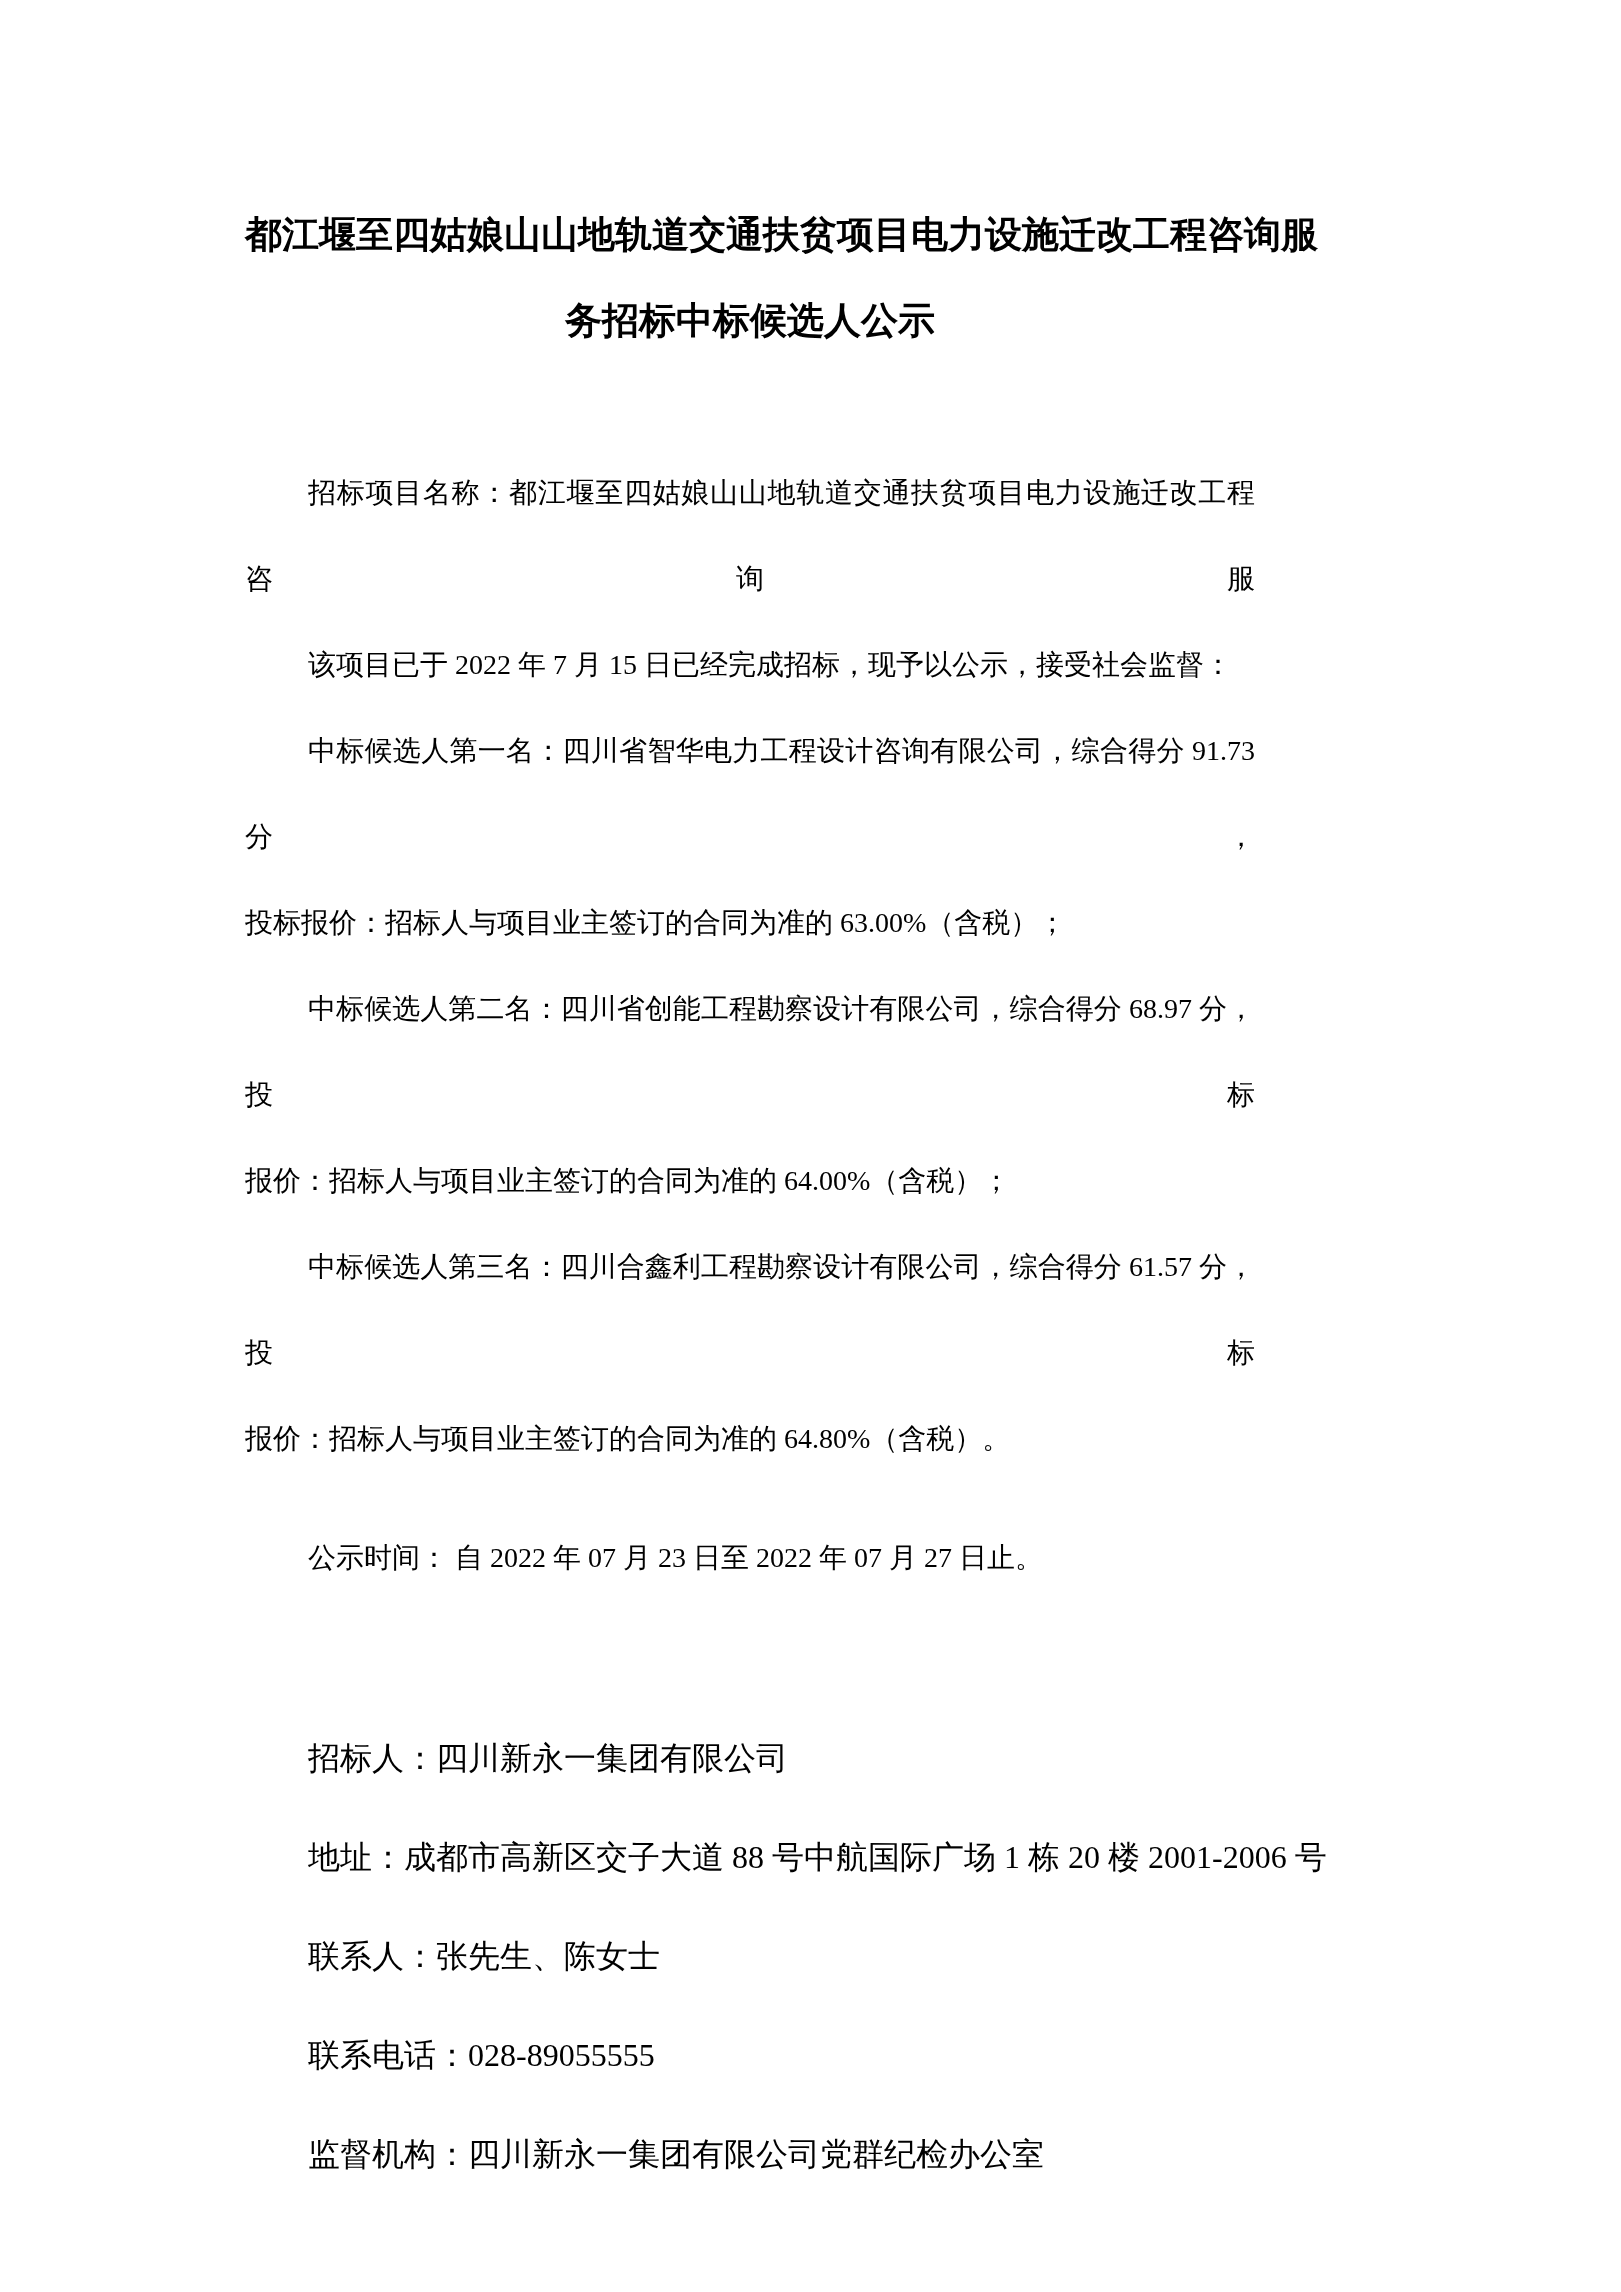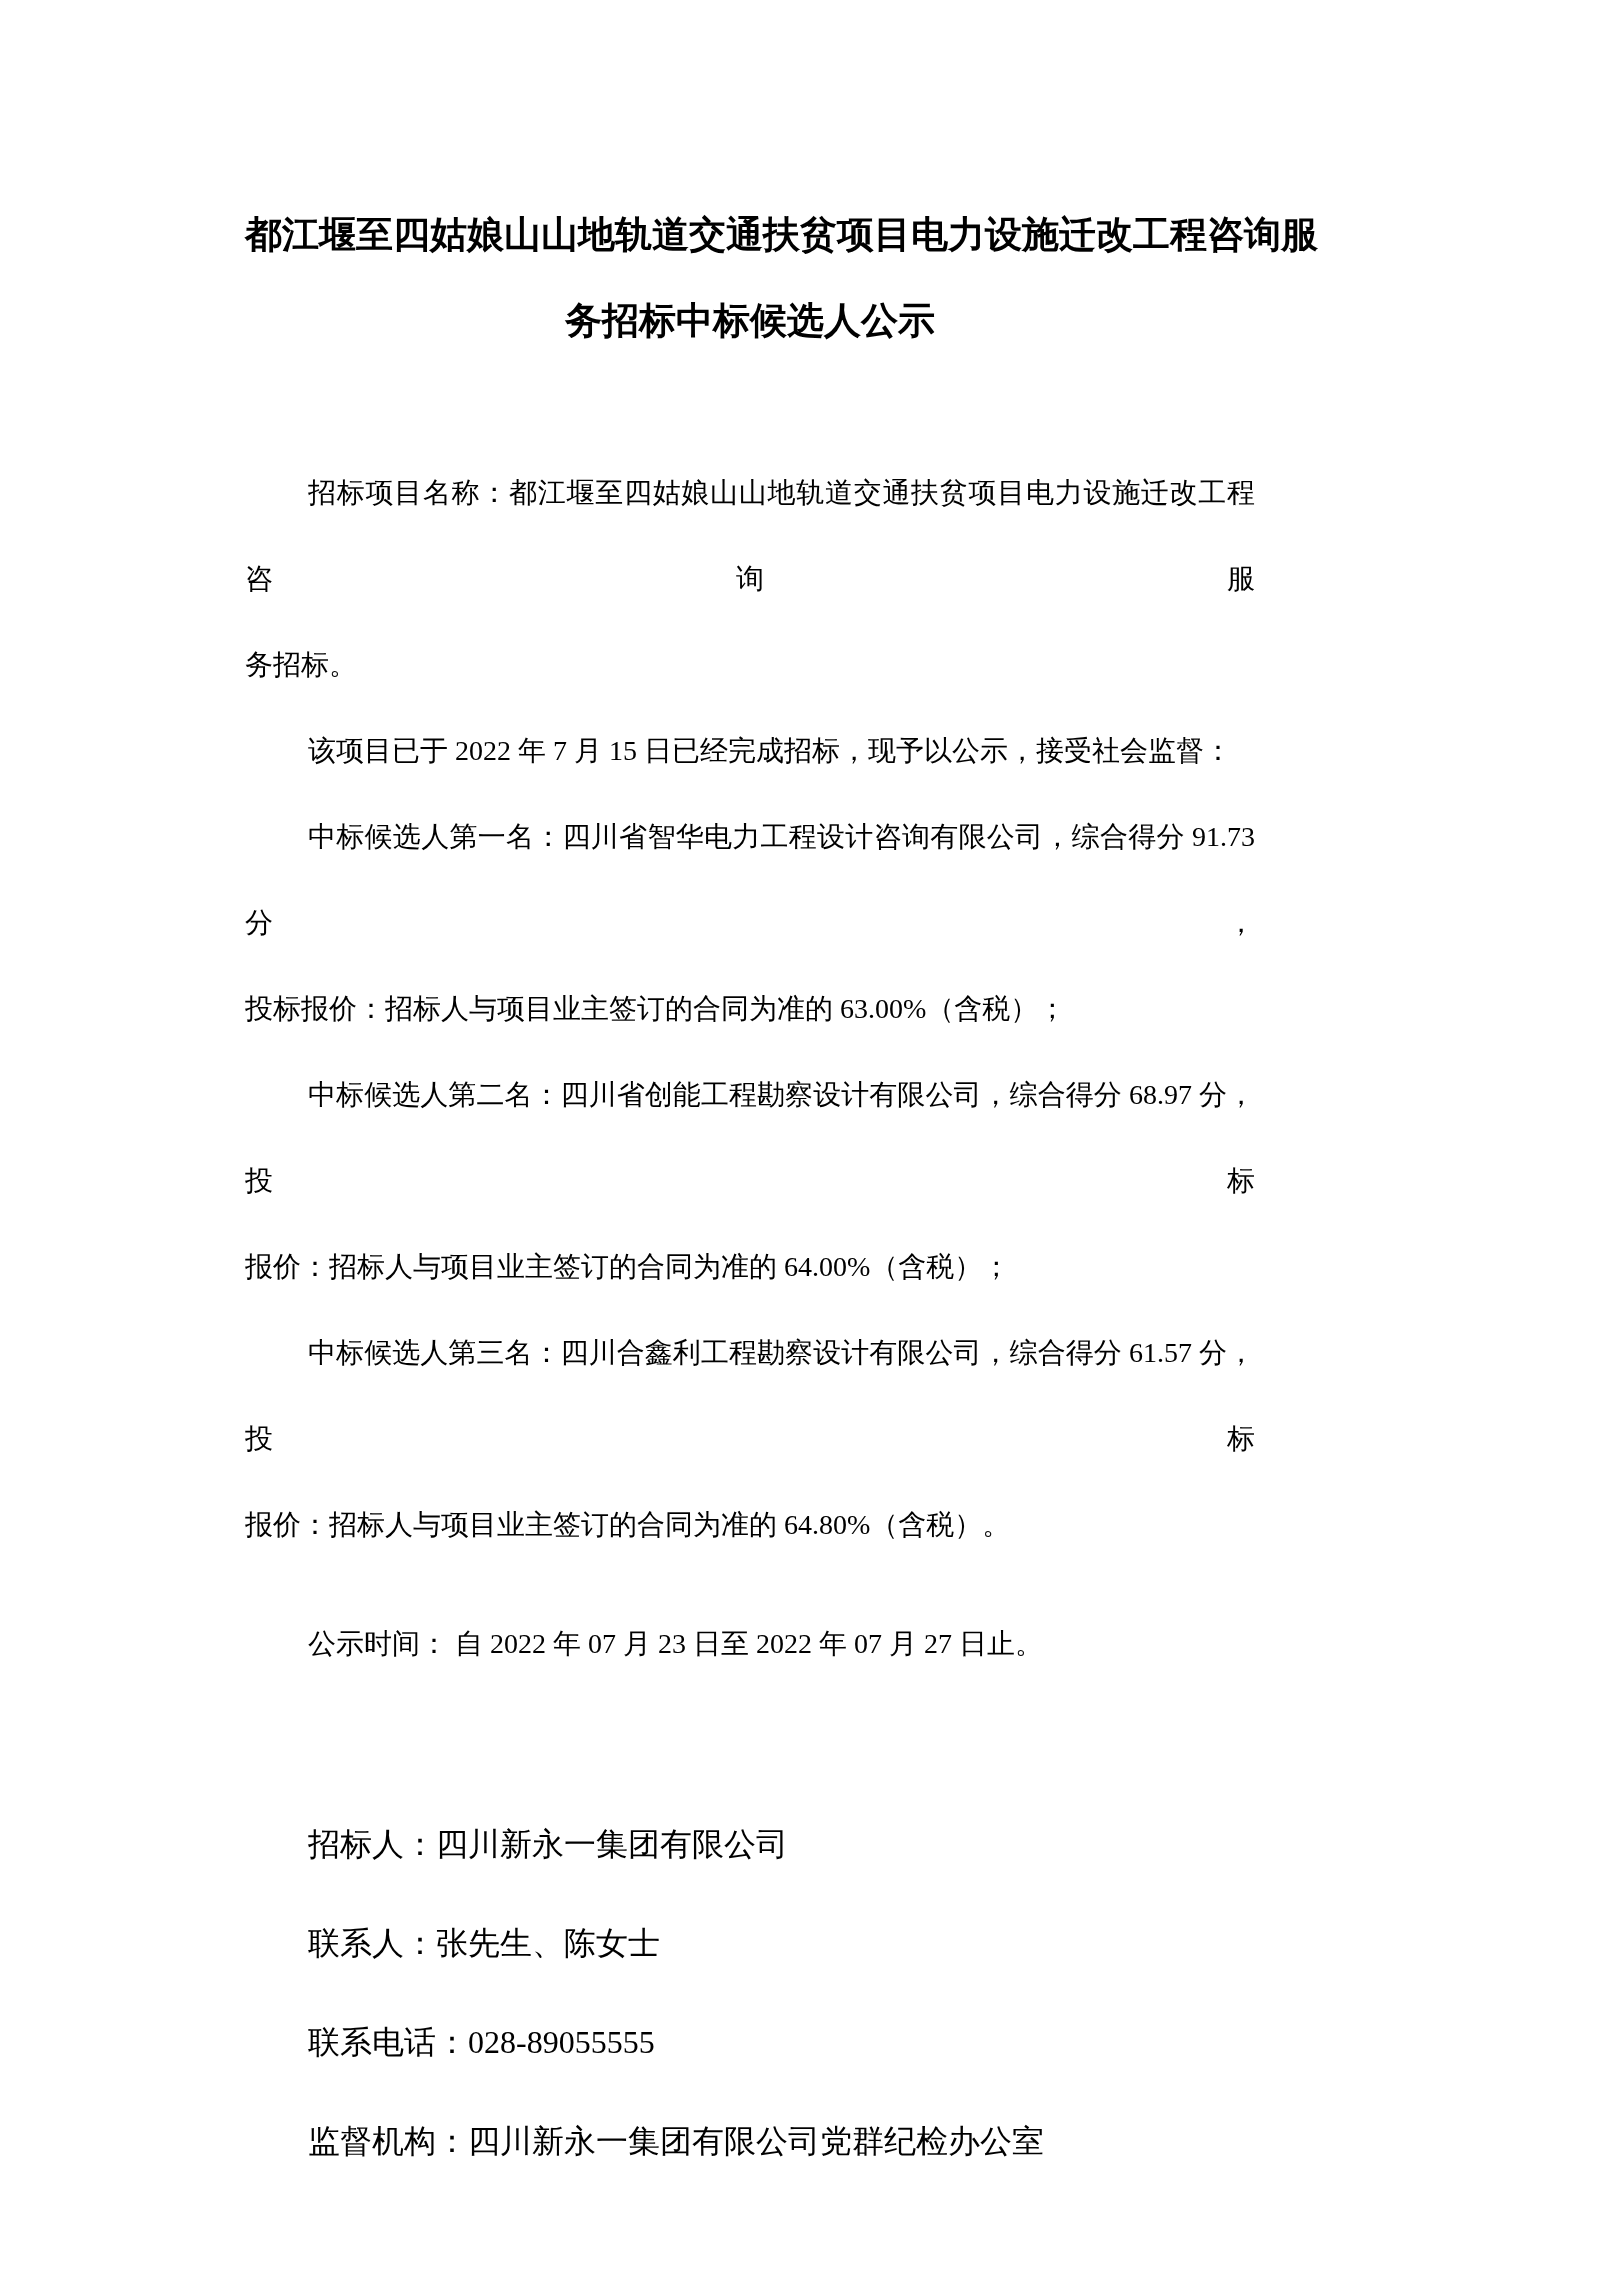--- a/index.html
+++ b/index.html
@@ -70,34 +70,34 @@
 <div class="page">
   <div class="content">
 
     <div class="doc-title">
       <div class="title-line">都江堰至四姑娘山山地轨道交通扶贫项目电力设施迁改工程咨询服</div>
       <div class="title-line">务招标中标候选人公示</div>
     </div>
 
     <div class="body-block">
       <div class="body-line indent stretch">招标项目名称：都江堰至四姑娘山山地轨道交通扶贫项目电力设施迁改工程咨询服</div>
-      <div class="body-line plain">务招标。</div>
       <div class="body-line plain indent">该项目已于 2022 年 7 月 15 日已经完成招标，现予以公示，接受社会监督：</div>
       <div class="body-line indent stretch">中标候选人第一名：四川省智华电力工程设计咨询有限公司，综合得分 91.73 分，</div>
       <div class="body-line plain">投标报价：招标人与项目业主签订的合同为准的 63.00%（含税）；</div>
       <div class="body-line indent stretch">中标候选人第二名：四川省创能工程勘察设计有限公司，综合得分 68.97 分，投标</div>
       <div class="body-line plain">报价：招标人与项目业主签订的合同为准的 64.00%（含税）；</div>
       <div class="body-line indent stretch">中标候选人第三名：四川合鑫利工程勘察设计有限公司，综合得分 61.57 分，投标</div>
       <div class="body-line plain">报价：招标人与项目业主签订的合同为准的 64.80%（含税）。</div>
     </div>
 
     <div class="notice-line">公示时间： 自 2022 年 07 月 23 日至 2022 年 07 月 27 日止。</div>
 
     <div class="contact-block">
       <div class="contact-line">招标人：四川新永一集团有限公司</div>
+      <div class="contact-line">地址：成都市高新区交子大道 88 号中航国际广场 1 栋 20 楼 2001-2006 号</div>
       <div class="contact-line">联系人：张先生、陈女士</div>
       <div class="contact-line">联系电话：028-89055555</div>
       <div class="contact-line">监督机构：四川新永一集团有限公司党群纪检办公室</div>
 
     </div>
 
   </div>
 </div>
 
 

